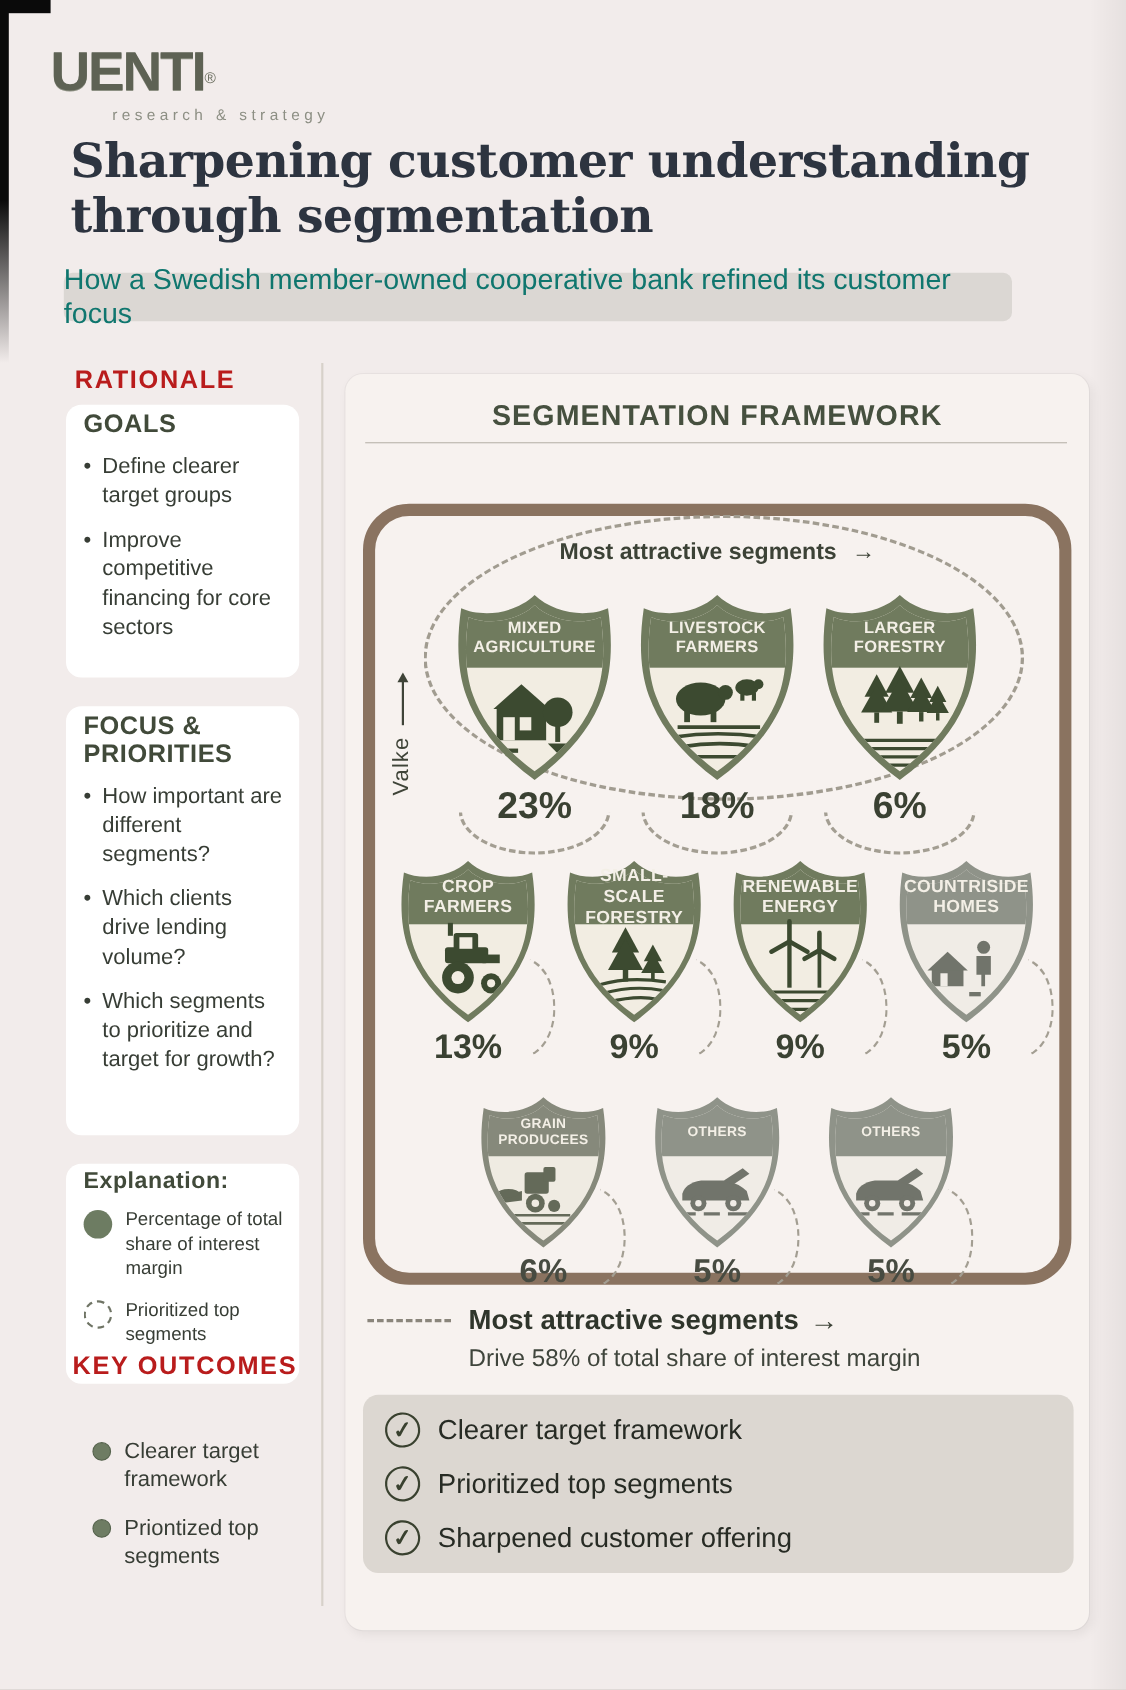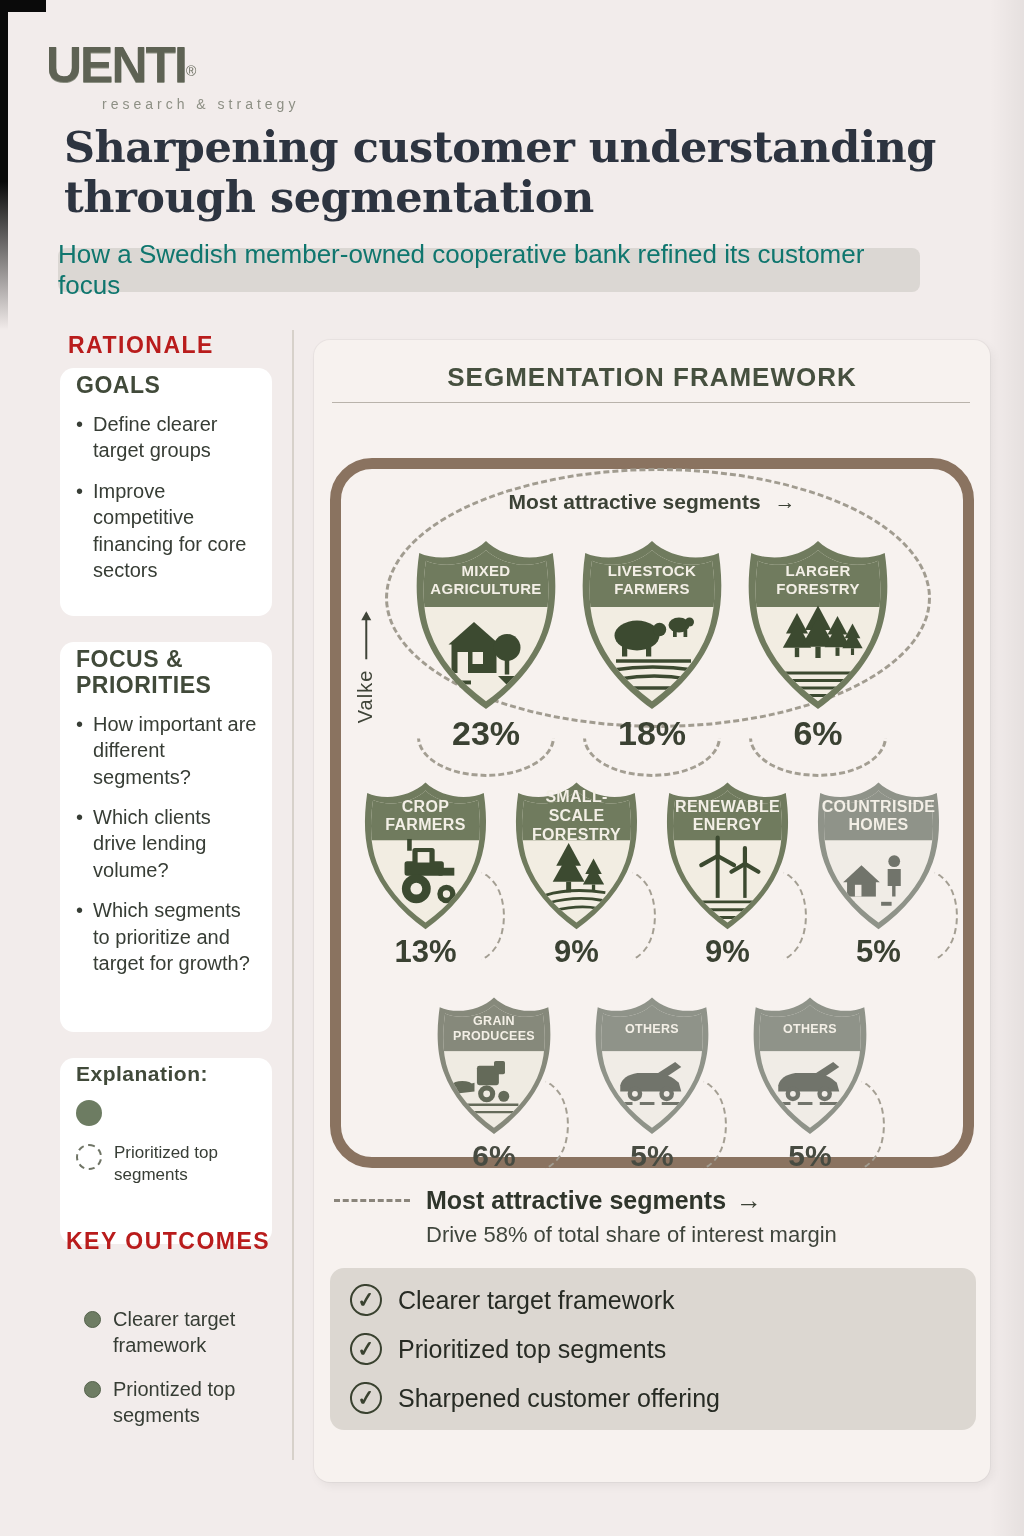--- a/index.html
+++ b/index.html
@@ -150,20 +150,21 @@
           <span>Which segments to prioritize and target for growth?</span>
         </div>
       </div>
   </div>
 
   <div class="side-box" style="top:1058px;min-height:186px;">
     <h3 style="font-size:21px;">Explanation:</h3>
     <div id="legend-list">
         <div class="legend-item">
           <span class="marker-filled"></span>
+          <span>Percentage of total share of interest margin</span>
         </div>
         <div class="legend-item">
           <span class="marker-dashed"></span>
           <span>Prioritized top segments</span>
         </div>
       </div>
   </div>
 
   <div class="side-heading" style="top:1228px;left:66px;">KEY OUTCOMES</div>
   <div id="outcomes-list" style="position:absolute;left:84px;top:1306px;width:200px;">

